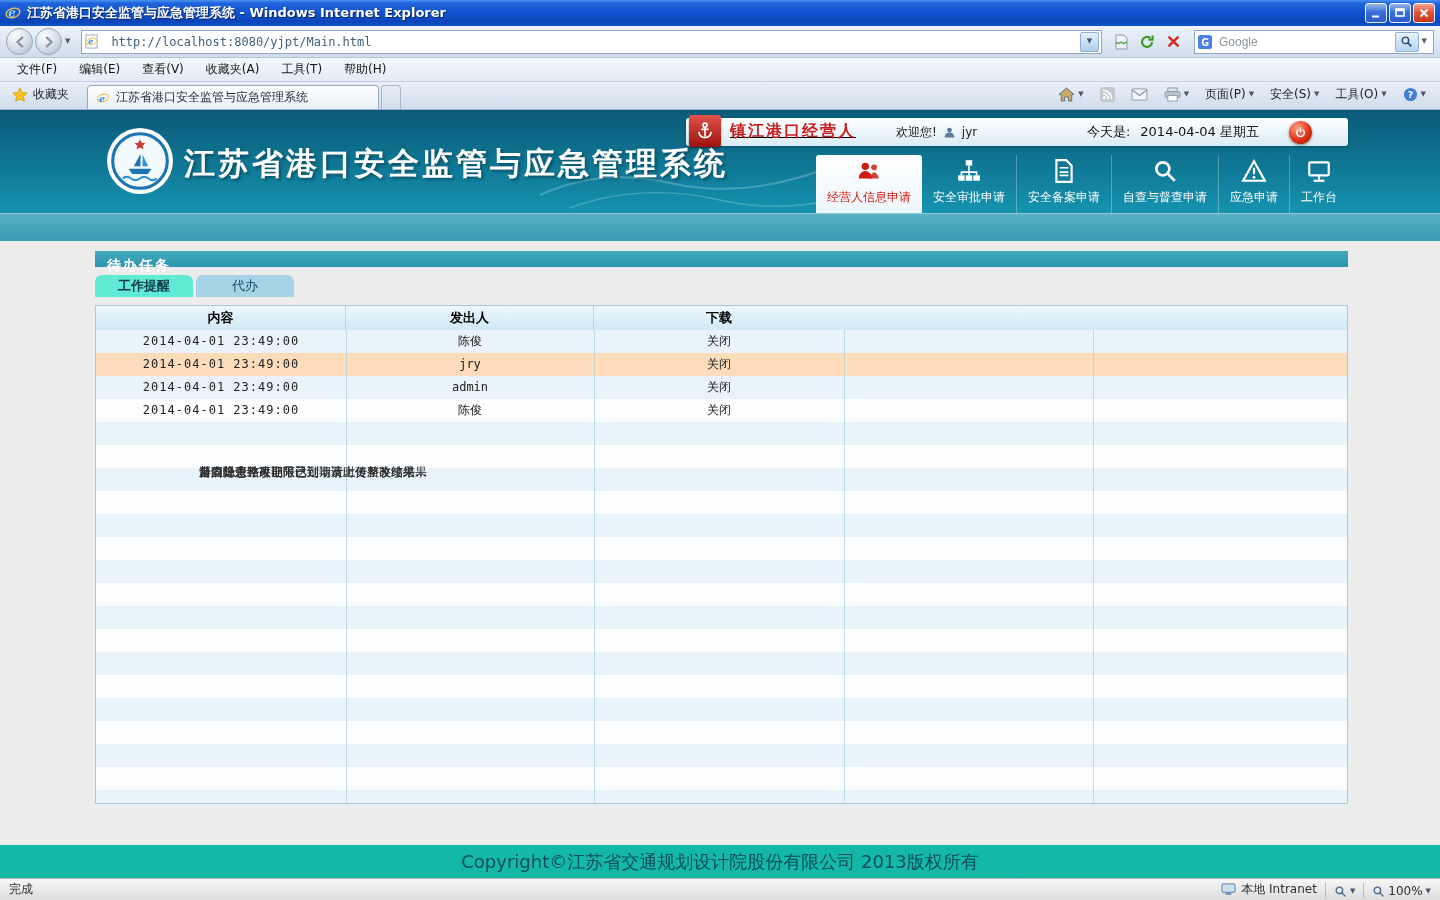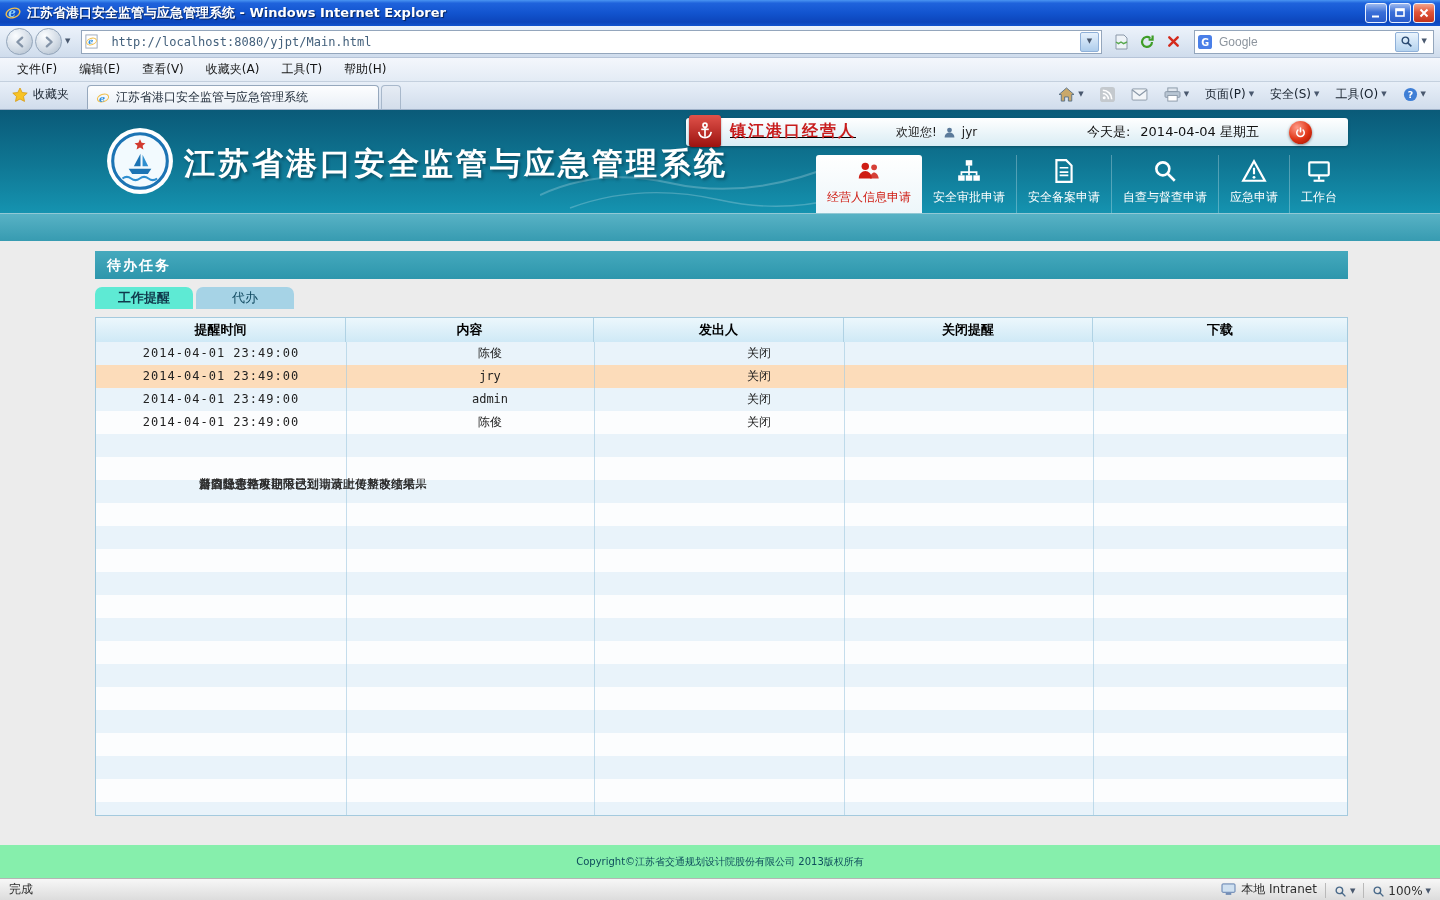--- a/index.html
+++ b/index.html
@@ -75,45 +75,45 @@
     padding:0 11px 7px;color:#fff;font-size:12px;gap:5px;white-space:nowrap;text-align:center;}
   .nav-item + .nav-item{border-left:1px solid rgba(255,255,255,.28);}
   .nav-item svg{width:26px;height:26px;}
   .nav-item.active{background:linear-gradient(#ffffff,#edf6fa);color:#cf1d14;border-radius:3px 3px 0 0;border-left:none;}
   .nav-item.active + .nav-item{border-left:none;}
 
   .substrip{position:absolute;left:0;top:103px;width:1440px;height:28px;
     background:linear-gradient(#58b2c5,#379bb1);border-top:1px solid rgba(255,255,255,.45);}
 
   .content{position:absolute;left:95px;top:131px;width:1253px;}
-  .section-hdr{margin-top:10px;height:28px;line-height:28px;padding-left:12px;
+  .section-hdr{margin-top:10px;height:16px;line-height:28px;padding-left:12px;
     background:linear-gradient(#45a9bd,#2d96ac);color:#fff;font-size:14px;font-weight:bold;letter-spacing:2px;}
   .tabs{margin-top:8px;height:22px;display:flex;gap:3px;}
   .ptab{min-width:98px;text-align:center;line-height:22px;font-size:13px;border-radius:7px 7px 0 0;padding:0 10px;}
   .ptab.active{background:#5eead4;color:#10394c;font-weight:bold;}
   .ptab.inactive{background:#a6d3e6;color:#134c63;}
 
   .table{margin-top:8px;border:1px solid #a4cade;width:1253px;background:#fff;}
   .thead{display:grid;grid-template-columns:250px 248px 250px 249px 254px;height:24px;
     background:linear-gradient(#ecf7fc,#cfe9f6);font-size:13px;font-weight:bold;color:#000;}
   .thead .hcell{display:flex;align-items:center;justify-content:center;border-right:1px solid #b0d2e4;}
   .thead .hcell:last-child{border-right:none;}
   .tbody{position:relative;height:473px;overflow:hidden;
     background:repeating-linear-gradient(to bottom,#e9f3fa 0px,#e9f3fa 23px,#fcfdfe 23px,#fcfdfe 46px);}
   .coldiv{position:absolute;top:0;bottom:0;width:1px;background:rgba(168,204,226,.65);}
-  .trow{display:grid;grid-template-columns:250px 248px 250px 249px 254px;height:23px;line-height:23px;font-size:12px;gap:20px;}
+  .trow{display:grid;grid-template-columns:250px 248px 250px 249px 254px;height:23px;line-height:23px;font-size:12px;}
   .trow.highlighted{background:#fcdcba;}
   .cell{overflow:hidden;white-space:nowrap;}
   .cell.time{text-align:center;font-family:"DejaVu Sans Mono",monospace;color:#222;letter-spacing:1px;}
   .cell.content{padding:0 8px;color:#2b2b2b;}
   .cell.sender{text-align:center;font-family:"DejaVu Sans Mono",monospace;color:#222;}
   .cell.close{text-align:center;color:#1b1b1b;cursor:pointer;}
 
-  .footer{position:absolute;left:0;top:735px;width:1440px;height:33px;background:#86efac;
-    display:flex;align-items:center;justify-content:center;font-size:10px;color:#0e4d5c;}
+  .footer{position:absolute;left:0;top:735px;width:1440px;height:33px;background:#14b8a6;
+    display:flex;align-items:center;justify-content:center;font-size:18px;color:#0e4d5c;}
 
   
   .statusbar{position:absolute;left:0;top:878px;width:1440px;height:22px;
     background:linear-gradient(#f7f7f7,#dcdcdc);border-top:1px solid #b5b5b5;
     display:flex;align-items:center;font-size:12px;color:#2e2e2e;padding:0 9px;}
   .status-right{margin-left:auto;display:flex;align-items:flex-end;gap:8px;}
   .vsep{width:1px;height:15px;background:#b9b9b9;}
   .zone{display:flex;align-items:center;gap:5px;}
   .zoomgrp{display:flex;align-items:center;gap:3px;}
 </style>
@@ -394,24 +394,22 @@
   <div class="content">
     <div class="section-hdr">待办任务</div>
 
     <div class="tabs">
       <div class="ptab active">工作提醒</div>
       <div class="ptab inactive">代办</div>
     </div>
 
     <div class="table">
       <div class="thead">
-        <div class="hcell">提醒时间</div>
         <div class="hcell">内容</div>
         <div class="hcell">发出人</div>
-        <div class="hcell">关闭提醒</div>
         <div class="hcell">下载</div>
       </div>
       <div class="tbody">
         <div class="coldiv" style="left:250px"></div>
         <div class="coldiv" style="left:498px"></div>
         <div class="coldiv" style="left:748px"></div>
         <div class="coldiv" style="left:997px"></div>
 
           <div class="trow">
             <div class="cell time">2014-04-01 23:49:00</div>

